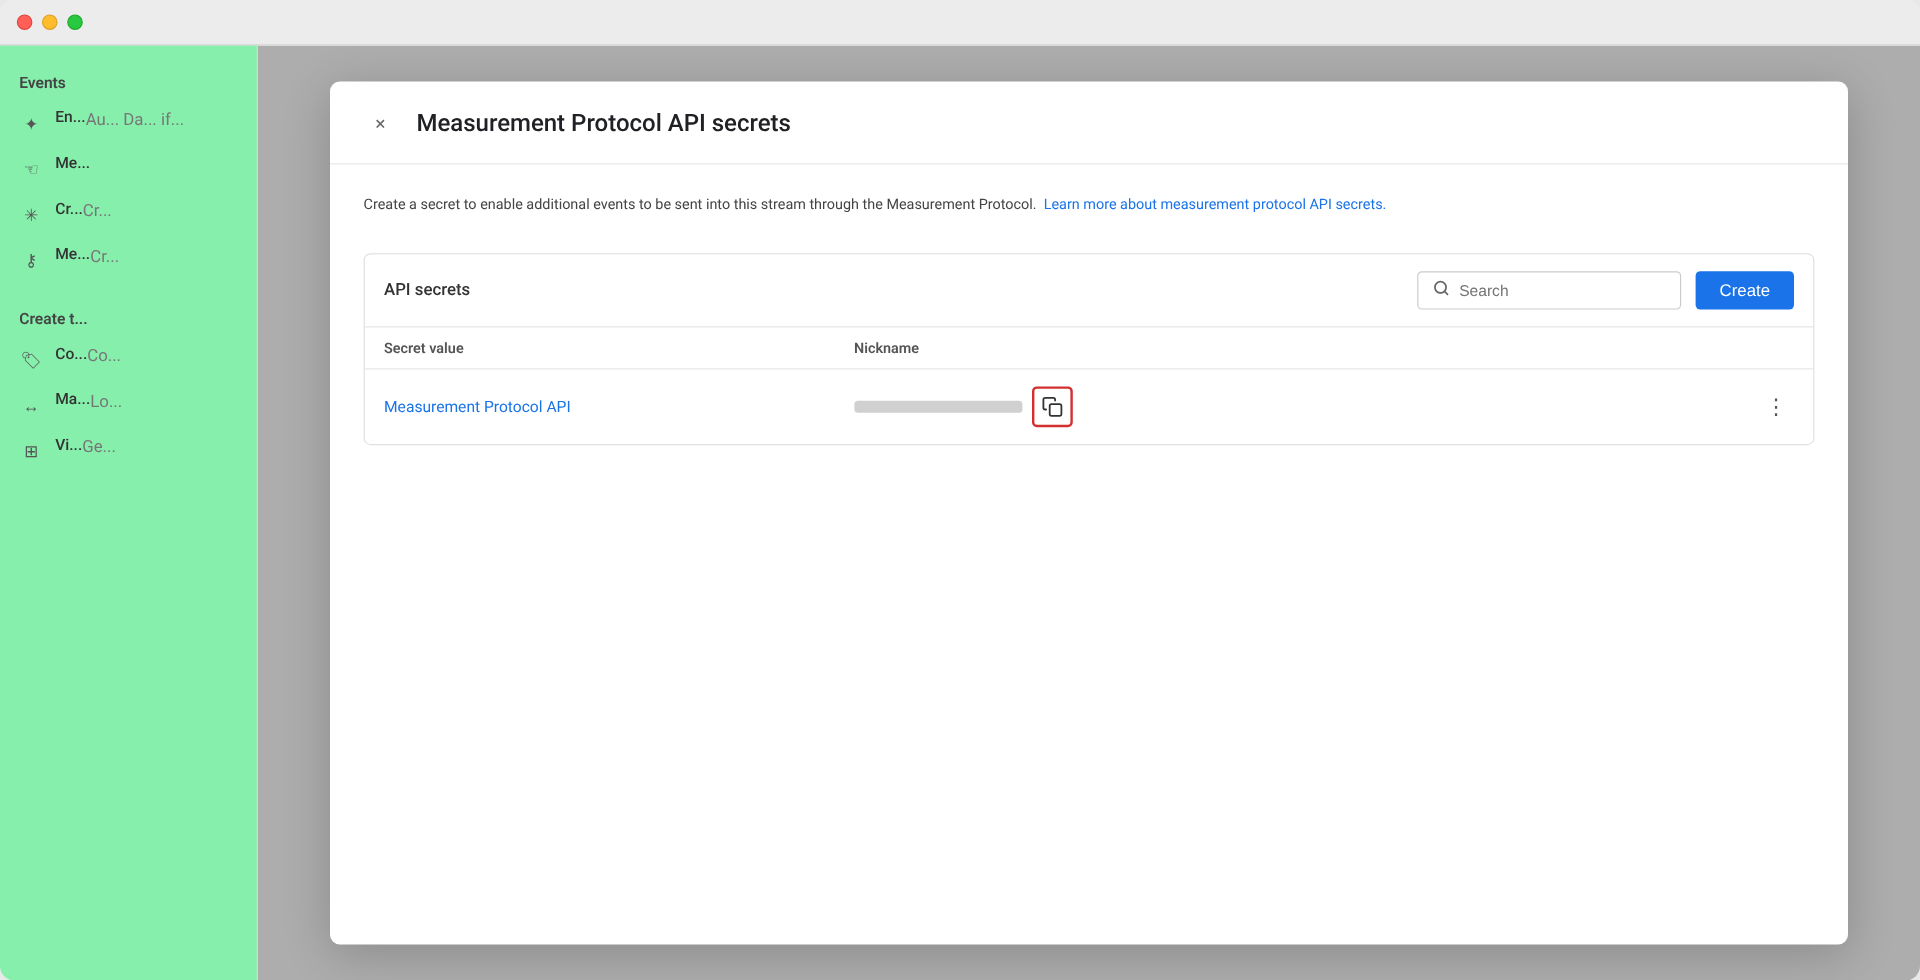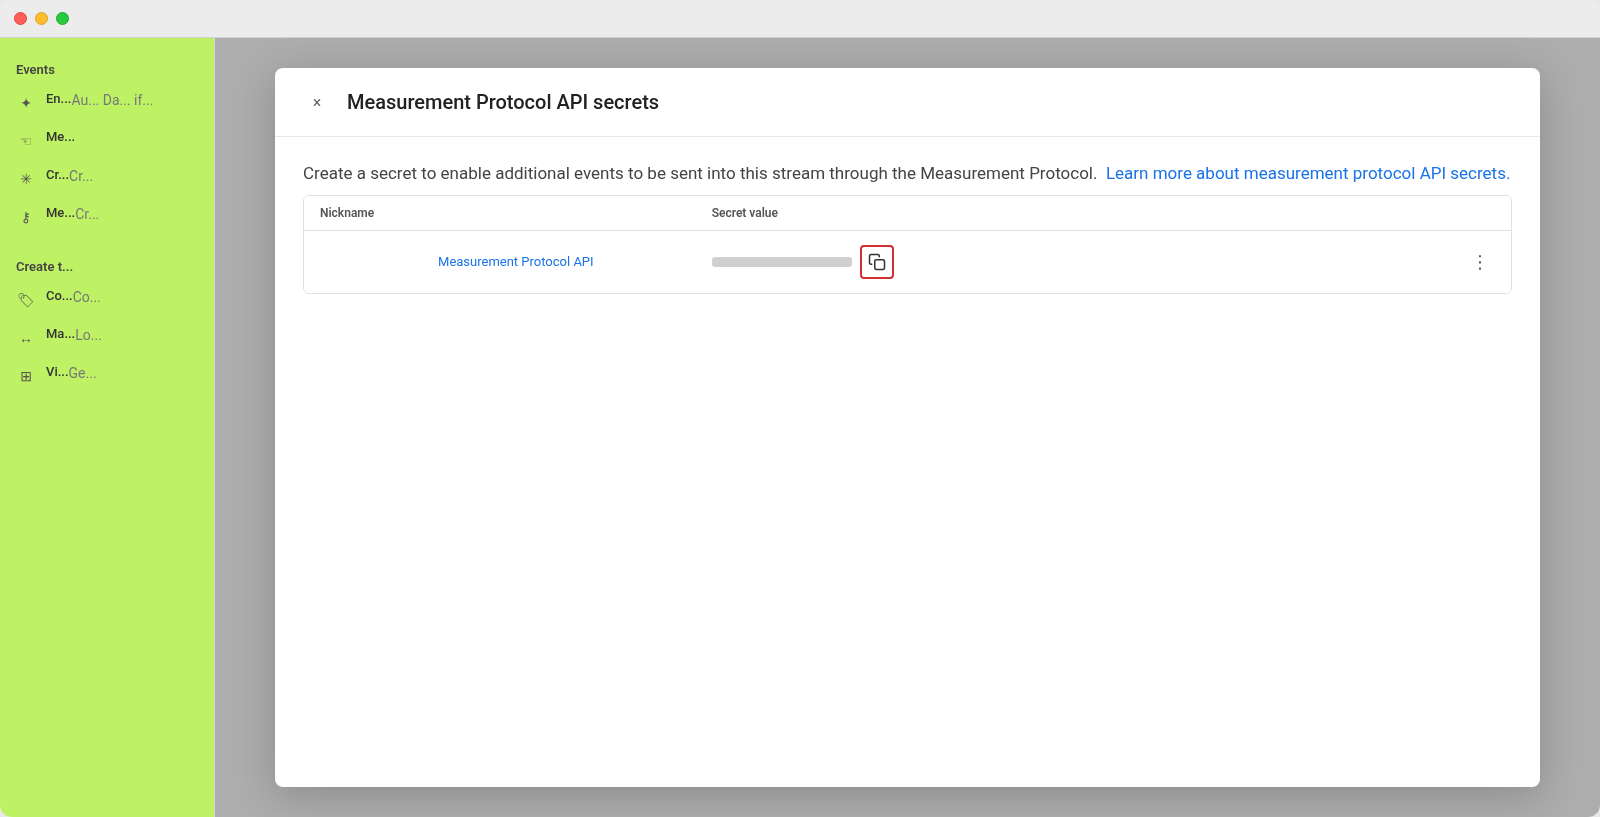--- a/index.html
+++ b/index.html
@@ -44,21 +44,21 @@
 
     
     .app-body {
       display: flex;
       height: calc(100% - 38px);
     }
 
     
     .sidebar {
       width: 215px;
-      background: #bef264;
+      background: #86efac;
       border-right: 1px solid #d8d8d8;
       padding: 16px 0;
       overflow: hidden;
       flex-shrink: 0;
     }
 
     .sidebar-section-title {
       font-size: 13px;
       font-weight: 600;
       color: #444;
@@ -162,23 +162,23 @@
       color: #202124;
     }
 
     .dialog-body {
       flex: 1;
       padding: 24px 28px;
       overflow-y: auto;
     }
 
     .dialog-description {
-      font-size: 17px;
+      font-size: 12px;
       color: #444;
-      margin-bottom: 8px;
+      margin-bottom: 32px;
       line-height: 1.5;
     }
 
     .dialog-description a {
       color: #1a73e8;
       text-decoration: none;
     }
 
     
     .table-container {
@@ -259,21 +259,20 @@
       text-transform: none;
     }
 
     .table-row {
       display: grid;
       grid-template-columns: 1fr 1fr 1fr auto;
       padding: 14px 16px;
       border-bottom: 1px solid #f0f0f0;
       align-items: center;
       background: #fff;
-      text-align: center;
     }
     .table-row:last-child { border-bottom: none; }
 
     .cell-nickname {
       font-size: 13px;
       color: #1a73e8;
       cursor: pointer;
     }
 
     .cell-secret {
@@ -428,24 +427,39 @@
 
         <div class="dialog-body">
 
           <p class="dialog-description">
             <span>Create a secret to enable additional events to be sent into this stream through the Measurement Protocol.</span>
             &nbsp;<a href="#">Learn more about measurement protocol API secrets.</a>
           </p>
 
           <div class="table-container">
 
+            <div class="table-toolbar">
+              <span class="table-toolbar-title">API secrets</span>
+              <div class="table-toolbar-right">
+                <div class="search-box">
+                  <span class="search-icon">
+                    <svg width="14" height="14" viewBox="0 0 24 24" fill="none" stroke="#666" stroke-width="2.5" stroke-linecap="round" stroke-linejoin="round">
+                      <circle cx="11" cy="11" r="8"></circle>
+                      <line x1="21" y1="21" x2="16.65" y2="16.65"></line>
+                    </svg>
+                  </span>
+                  <input class="search-input" type="text" placeholder="Search" style="">
+                </div>
+                <button class="create-btn">Create</button>
+              </div>
+            </div>
 
             <div class="table-header">
+              <span class="table-col-header">Secret value</span>
               <span class="table-col-header">Nickname</span>
-              <span class="table-col-header">Secret value</span>
               <span class="table-col-header"></span>
             </div>
 
             <div class="table-row">
               <span class="cell-nickname">Measurement Protocol API</span>
               <div class="cell-secret">
                 <div class="secret-mask"></div>
                 <div class="copy-btn" title="Copy to clipboard">
                   <svg class="icon-copy" viewBox="0 0 24 24" fill="none" stroke="#333" stroke-width="2" stroke-linecap="round" stroke-linejoin="round">
                     <rect x="9" y="9" width="13" height="13" rx="2" ry="2"></rect>

